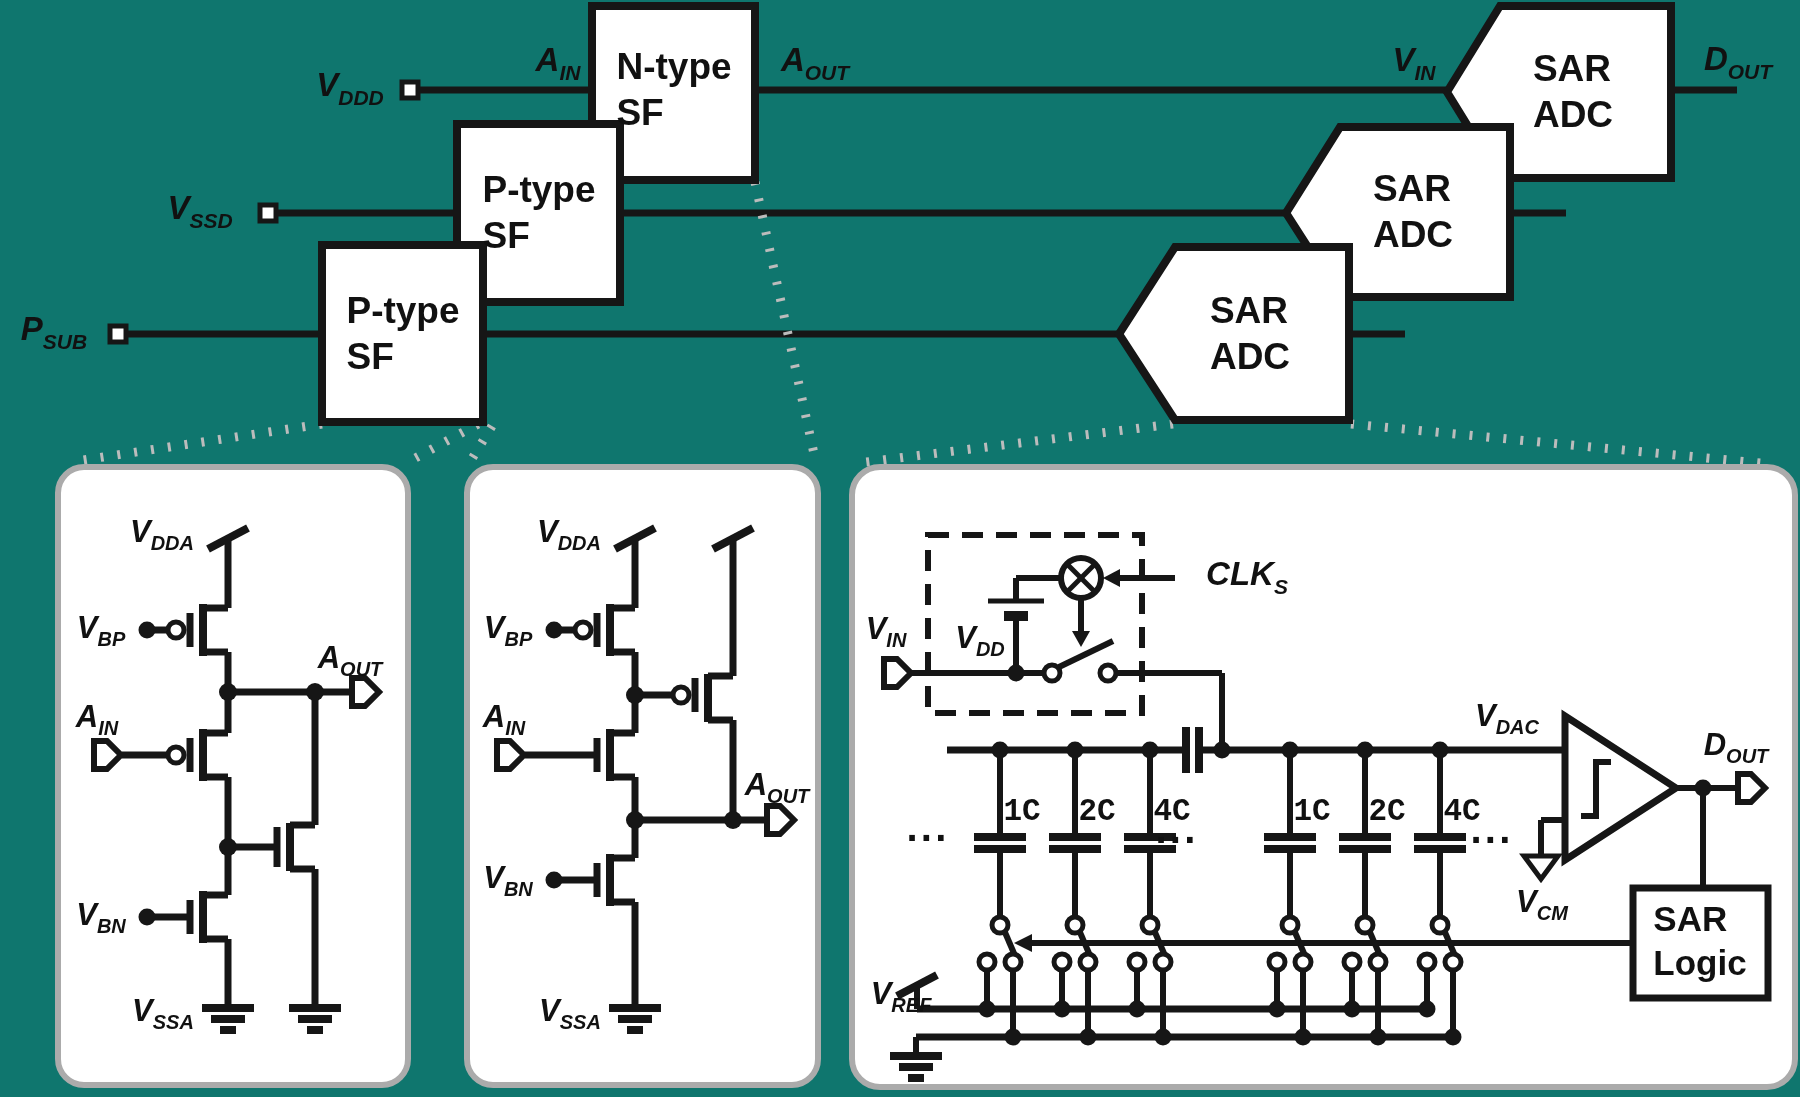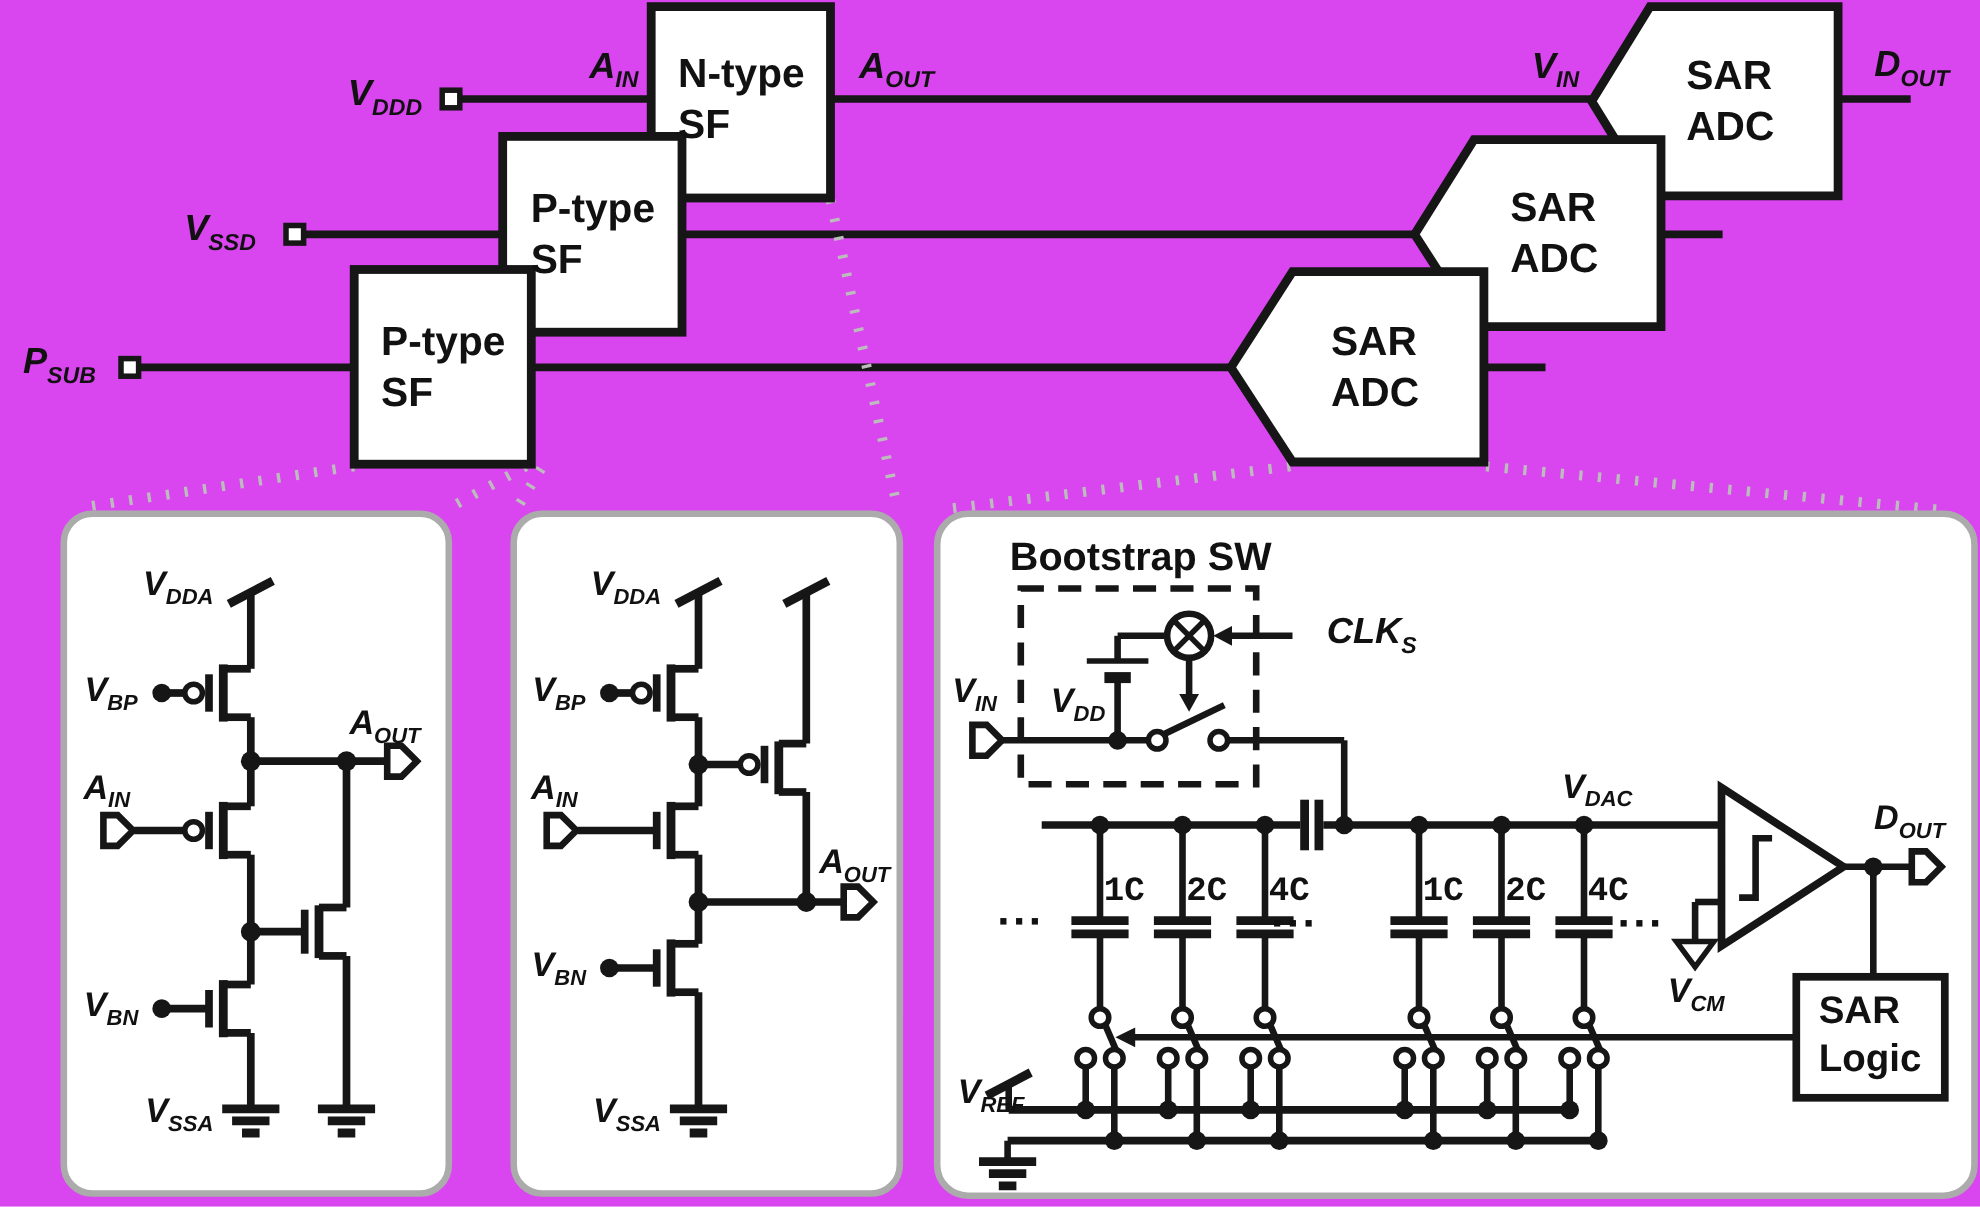--- a/index.html
+++ b/index.html
@@ -1,16 +1,16 @@
 <!DOCTYPE html>
 <html><head>
 <meta charset="utf-8">
 <style>
   html,body{margin:0;padding:0;background:#fff;}
-  #stage{position:relative;width:1800px;height:1097px;background:#d946ef;overflow:hidden;
+  #stage{position:relative;width:1800px;height:1097px;background:#0f766e;overflow:hidden;
          font-family:"Liberation Sans",sans-serif;}
   #stage svg{position:absolute;left:0;top:0;}
   .lbl{position:absolute;transform:translate(-50%,-50%);white-space:nowrap;
        font-weight:bold;color:#111;font-size:33px;line-height:1;}
   .it{font-style:italic;}
   .lbl sub{font-size:21px;font-weight:bold;vertical-align:-9px;letter-spacing:0px;font-style:italic;}
   .sm{font-size:31px;}
   .sm sub{font-size:20px;vertical-align:-8px;text-align:right;}
   .block{font-size:37px;font-style:normal;text-align:left;line-height:46px;}
   .cap{font-size:31px;font-style:normal;font-family:Liberation Mono, monospace;}
@@ -379,25 +379,24 @@
 <div class="lbl it sm" style="left:101px;top:917px"><span>V</span><sub>BN</sub></div>
 <div class="lbl it sm" style="left:163px;top:1013px"><span>V</span><sub>SSA</sub></div>
 
 <div class="lbl it sm" style="left:569px;top:534px"><span>V</span><sub>DDA</sub></div>
 <div class="lbl it sm" style="left:508px;top:630px"><span>V</span><sub>BP</sub></div>
 <div class="lbl it sm" style="left:504px;top:719px"><span>A</span><sub>IN</sub></div>
 <div class="lbl it sm" style="left:777px;top:787px"><span>A</span><sub>OUT</sub></div>
 <div class="lbl it sm" style="left:508px;top:880px"><span>V</span><sub>BN</sub></div>
 <div class="lbl it sm" style="left:570px;top:1013px"><span>V</span><sub>SSA</sub></div>
 
-<div class="lbl title" style="left:1037px;top:506px"><span>Bootstrap SW</span></div>
 <div class="lbl it sm" style="left:886px;top:631px"><span>V</span><sub>IN</sub></div>
 <div class="lbl it sm" style="left:980px;top:640px"><span>V</span><sub>DD</sub></div>
 <div class="lbl it" style="left:1247px;top:577px"><span>CLK</span><sub>S</sub></div>
-<div class="lbl it sm" style="left:1452px;top:718px"><span>V</span><sub>DAC</sub></div>
+<div class="lbl it sm" style="left:1507px;top:718px"><span>V</span><sub>DAC</sub></div>
 <div class="lbl it sm" style="left:1736px;top:747px"><span>D</span><sub>OUT</sub></div>
 <div class="lbl it sm" style="left:1542px;top:904px"><span>V</span><sub>CM</sub></div>
 <div class="lbl it sm" style="left:901px;top:996px"><span>V</span><sub>REF</sub></div>
 <div class="lbl cap" style="left:1022px;top:811px"><span>1C</span></div>
 <div class="lbl cap" style="left:1097px;top:811px"><span>2C</span></div>
 <div class="lbl cap" style="left:1172px;top:811px"><span>4C</span></div>
 <div class="lbl cap" style="left:1312px;top:811px"><span>1C</span></div>
 <div class="lbl cap" style="left:1387px;top:811px"><span>2C</span></div>
 <div class="lbl cap" style="left:1462px;top:811px"><span>4C</span></div>
 <div class="lbl dots" style="left:928px;top:838px"><span>···</span></div>

